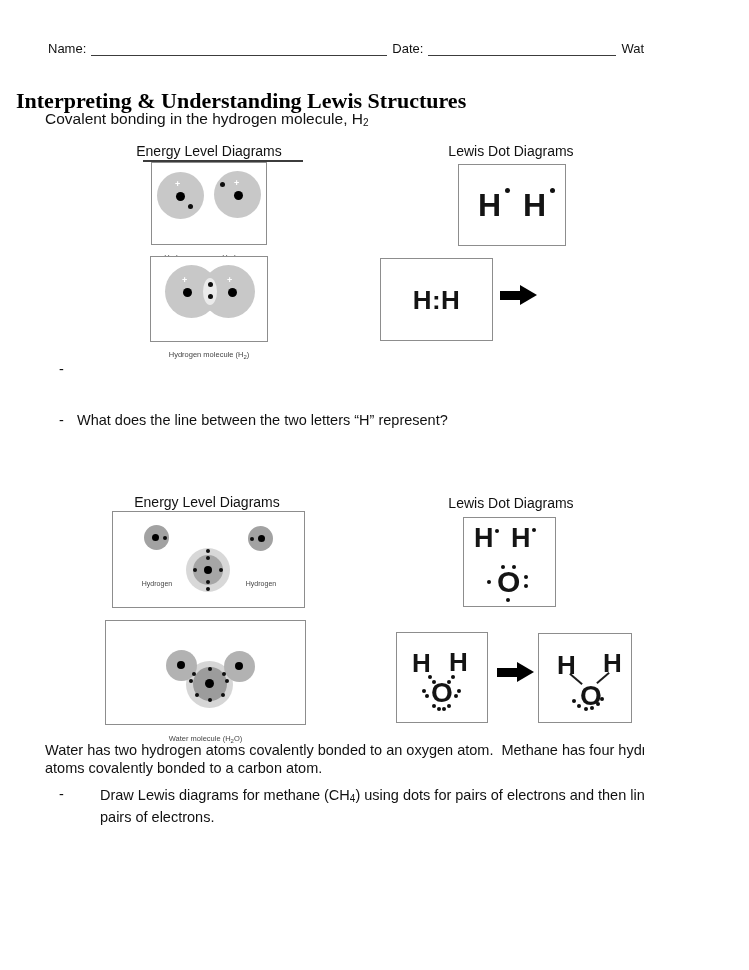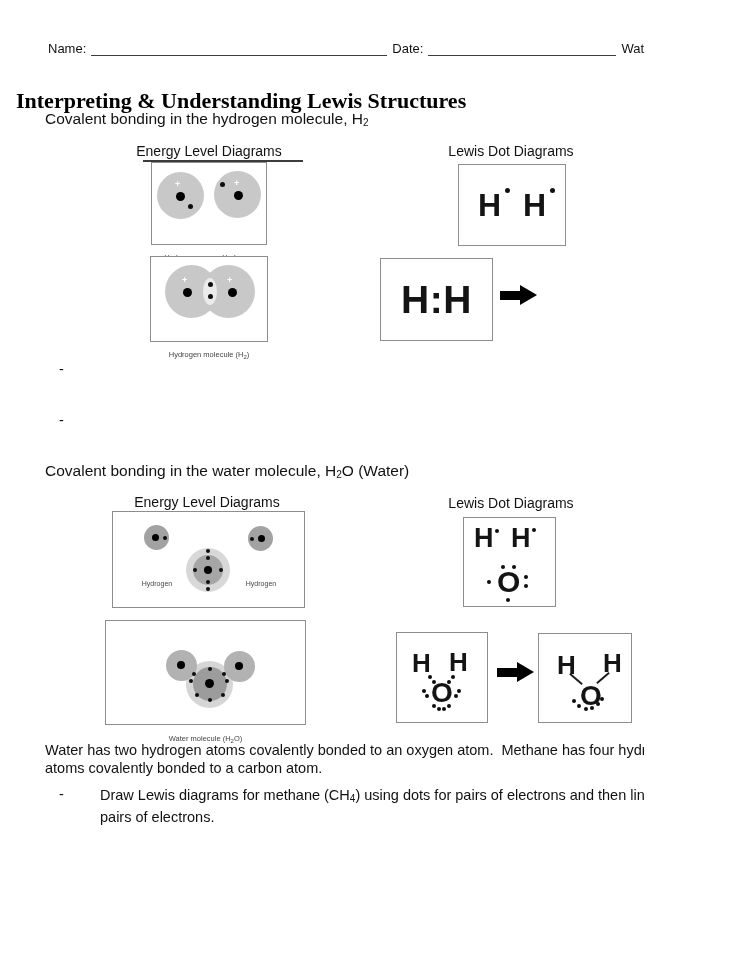--- a/index.html
+++ b/index.html
@@ -17,21 +17,21 @@
   .sub{font-size:10px;vertical-align:-2px;}
   .coltitle{position:absolute;font-size:14px;color:#111;text-align:center;white-space:nowrap;}
   .rule{position:absolute;background:#3c3c3c;}
   .box{position:absolute;border:1px solid #8d8d8d;background:#fff;box-sizing:border-box;}
   .crc{position:absolute;border-radius:50%;}
   .nuc{position:absolute;border-radius:50%;background:#000;}
   .edot{position:absolute;border-radius:50%;background:#0e0e0e;}
   .plus{position:absolute;color:#fff;font-weight:bold;font-size:9px;line-height:1;}
   .dlabel{position:absolute;font-size:7.5px;color:#454545;text-align:center;white-space:nowrap;margin-top:24px;}
   .lewis-center{display:flex;align-items:center;justify-content:center;}
-  .lwtxt{font-weight:bold;font-size:39px;line-height:1;color:#141414;letter-spacing:0.5px;}
+  .lwtxt{font-weight:bold;font-size:26px;line-height:1;color:#141414;letter-spacing:0.5px;}
   .hd{position:relative;font-weight:bold;line-height:1;color:#141414;}
   .hd .d{position:absolute;width:5px;height:5px;border-radius:50%;background:#111;top:-1px;right:-9px;}
   .lw{position:absolute;font-weight:bold;line-height:1;color:#141414;}
   .arrow{position:absolute;width:38px;height:21px;}
   .arrow .shaft{position:absolute;left:0;top:6px;width:20px;height:9px;background:#000;}
   .arrow .head{position:absolute;left:20px;top:0;width:0;height:0;
                border-left:17px solid #000;border-top:10.5px solid transparent;border-bottom:10.5px solid transparent;}
   .qbullet{position:absolute;font-size:14.5px;color:#111;}
   .qtext{position:absolute;font-size:14.5px;color:#111;white-space:nowrap;}
   .para{position:absolute;font-size:14.5px;line-height:17.5px;color:#111;white-space:pre-wrap;}
@@ -97,24 +97,22 @@
   </div>
 
   <div class="arrow" style="left:500px;top:285px;">
     <div class="shaft"></div>
     <div class="head"></div>
   </div>
 
 
   <div class="qbullet" style="left:59px;top:361px;">-</div>
   <div class="qbullet" style="left:59px;top:412px;">-</div>
-
-  <div class="sechead" style="left:45px;top:462px;">
-    <span>Covalent bonding in the water molecule, H</span><span class="sub">2</span><span>O (Water)</span>
-  </div>
+  <div class="qtext" style="left:77px;top:412px;">What does the line between the two letters “H” represent?</div>
+
 
   <div class="coltitle" style="left:116px;top:494px;width:182px;">Energy Level Diagrams</div>
   <div class="coltitle" style="left:440px;top:495px;width:142px;">Lewis Dot Diagrams</div>
 
   <div class="box" style="left:112px;top:511px;width:193px;height:97px;">
     <div class="crc" style="left:31px;top:13px;width:25px;height:25px;background:#a2a2a2;"></div>
     <div class="nuc" style="left:39px;top:22px;width:7px;height:7px;"></div>
     <div class="edot" style="left:50px;top:24px;width:4px;height:4px;"></div>
     <div class="crc" style="left:135px;top:14px;width:25px;height:25px;background:#a2a2a2;"></div>
     <div class="edot" style="left:137px;top:25px;width:4px;height:4px;"></div>

